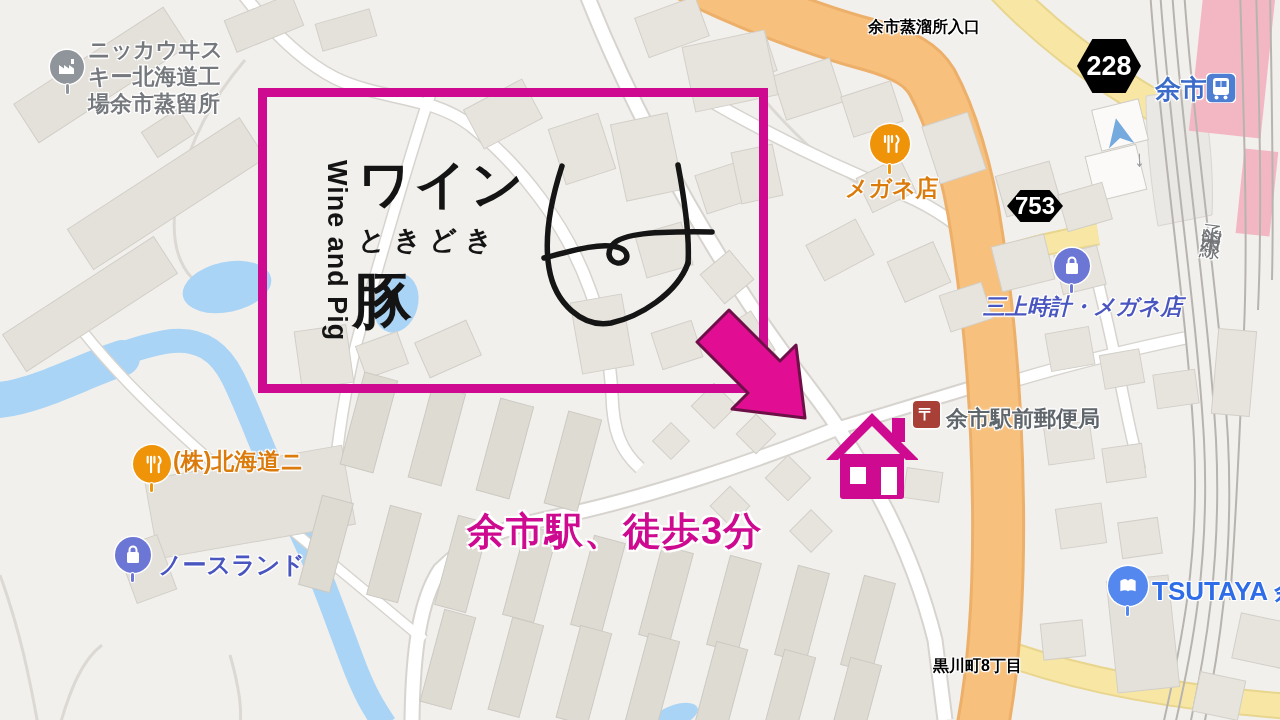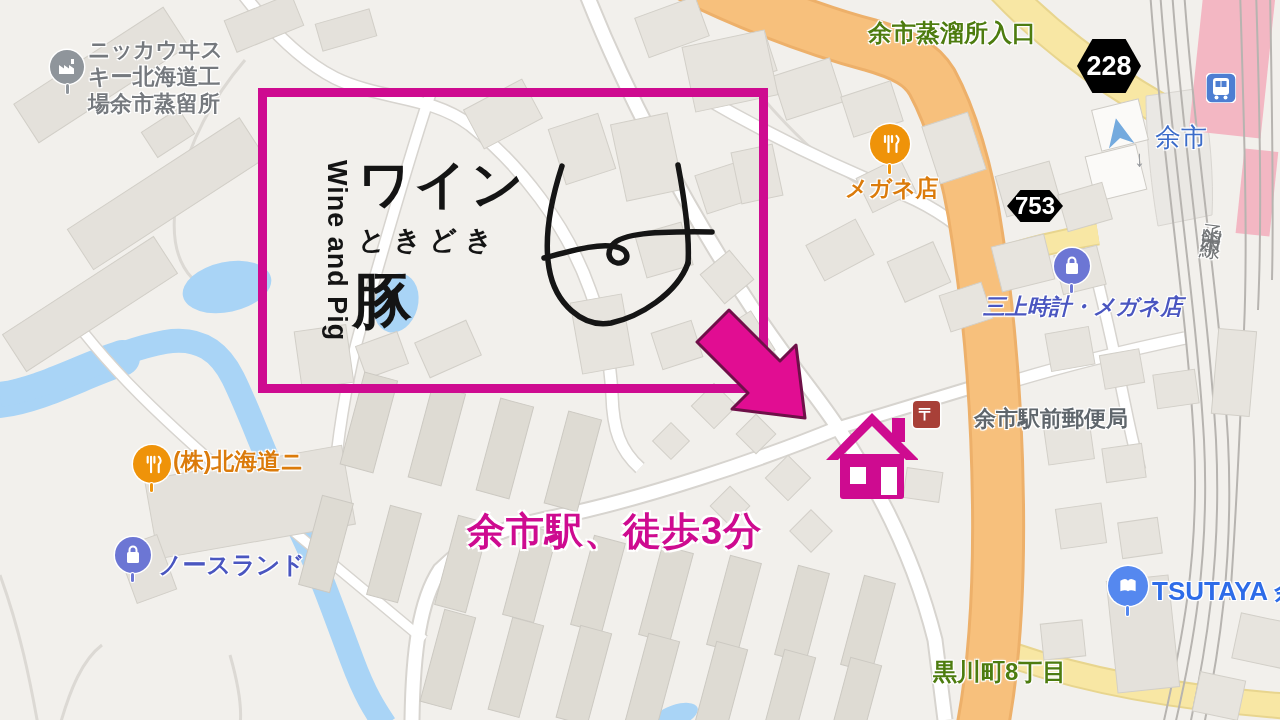--- a/index.html
+++ b/index.html
@@ -3,27 +3,27 @@
 <meta charset="utf-8">
 <style>
   html,body{margin:0;padding:0;background:#888;}
   .stage{position:relative;width:1280px;height:720px;overflow:hidden;
          font-family:"Liberation Sans","DejaVu Sans",sans-serif;background:#f2f0ec;}
   .abs{position:absolute;}
   svg{display:block;}
   
   .halo{text-shadow:-1px -1px 0 #fff,1px -1px 0 #fff,-1px 1px 0 #fff,1px 1px 0 #fff,0 0 3px #fff,0 0 3px #fff;}
   .poi-gray{color:#75797e;font-size:22px;font-weight:700;line-height:27px;}
-  .road-label{color:#4d7c0f;font-size:24px;font-weight:700;text-align:center;}
+  .road-label{color:#000000;font-size:16px;font-weight:700;text-align:center;}
   .poi-orange{color:#db7b0b;font-size:23px;font-weight:700;line-height:27px;}
   .poi-indigo{color:#4a56c0;font-size:22px;font-weight:700;}
   .poi-blue{color:#2e6ce8;font-size:26px;font-weight:700;}
-  .sta-label{color:#3c6cc9;font-size:26px;font-weight:400;margin-top:48px;}
+  .sta-label{color:#3c6cc9;font-size:26px;font-weight:700;}
   .rail-label{color:#737678;font-size:21px;font-weight:400;writing-mode:vertical-rl;text-orientation:upright;letter-spacing:5px;transform:rotate(7deg);}
-  .postoffice-label{color:#5f666c;font-size:22px;font-weight:700;margin-left:28px;}
+  .postoffice-label{color:#5f666c;font-size:22px;font-weight:700;}
   
   .poi-icon{border-radius:50%;box-shadow:0 0 0 1.5px #ffffff;display:flex;align-items:center;justify-content:center;}
   .icon-stem{width:3px;border-radius:2px;box-shadow:0 0 0 1px #ffffff;}
   
   .badge{clip-path:polygon(24% 0,76% 0,100% 50%,76% 100%,24% 100%,0 50%);
          background:#000000;color:#fff;display:flex;align-items:center;justify-content:center;
          font-weight:700;filter:drop-shadow(0 0 1px #ffffff);}
   
   .logo-box{border:9px solid #ce0b90;}
   .logo-jp{color:#141414;font-weight:700;}

